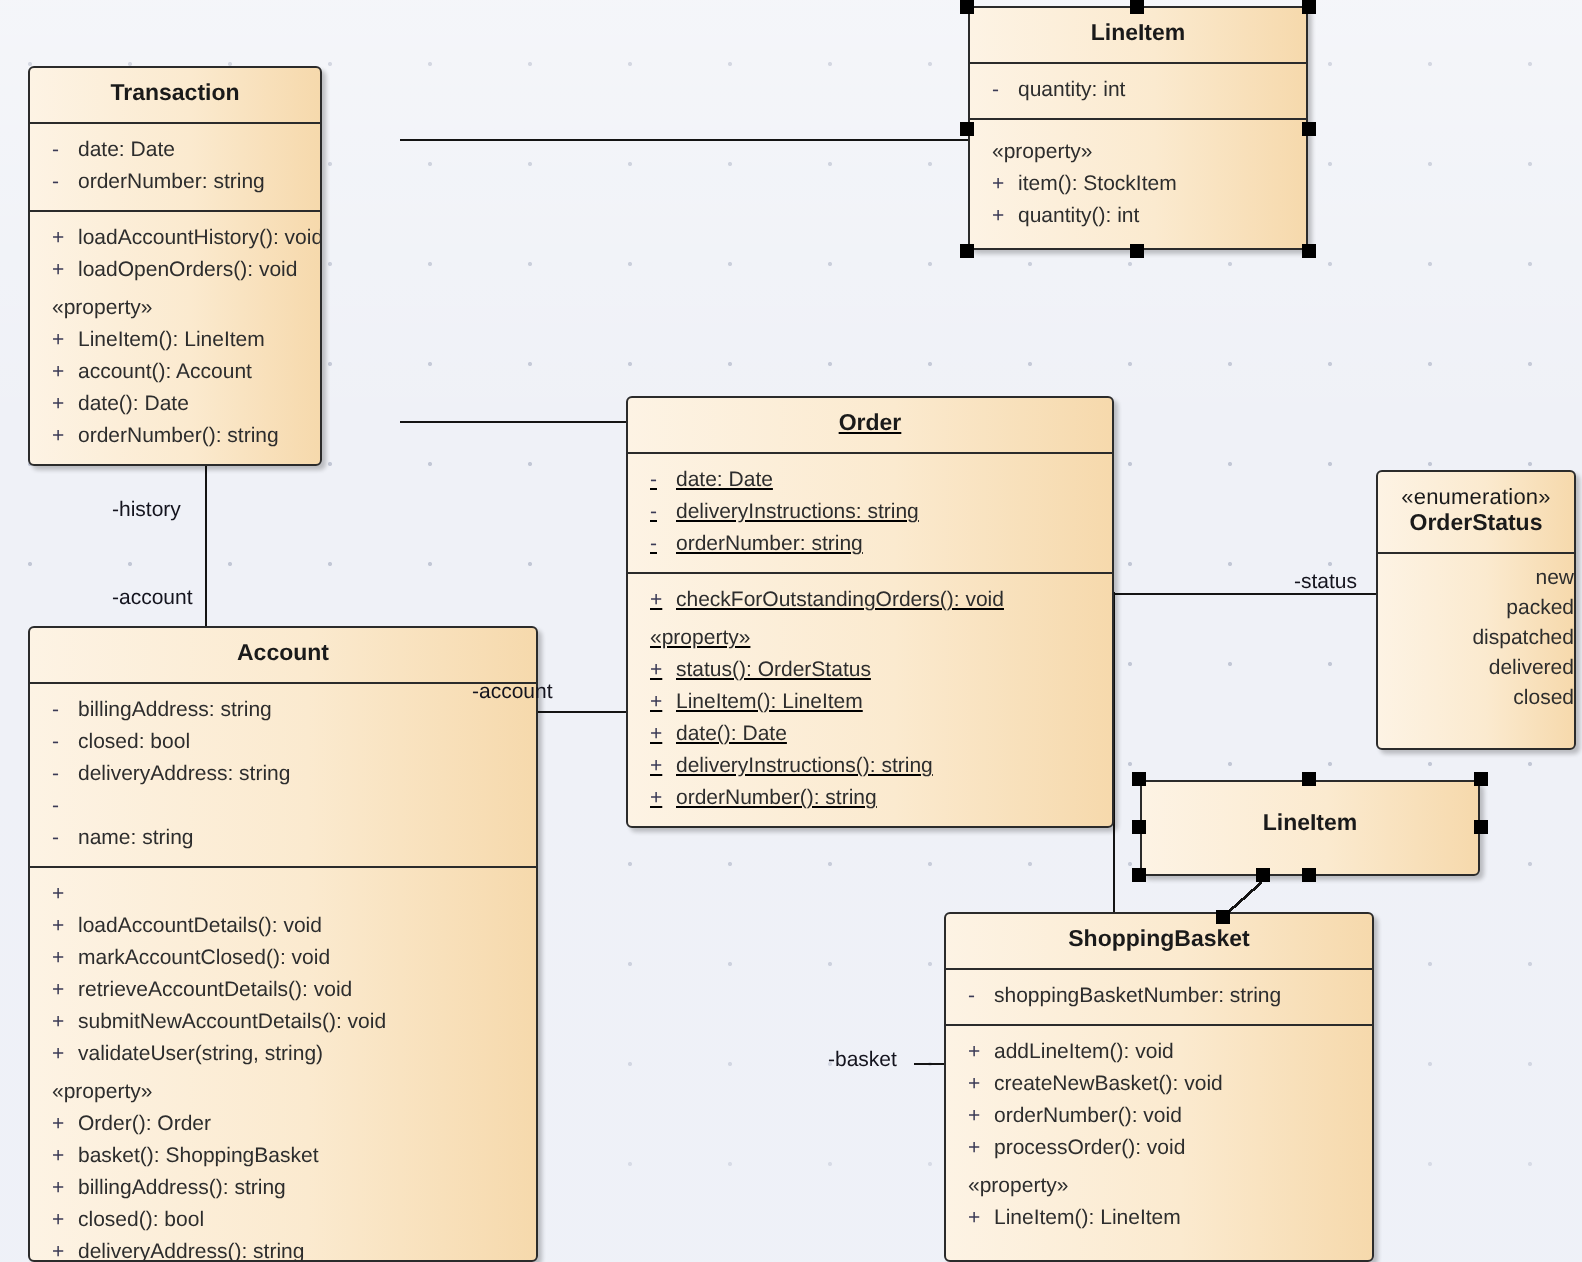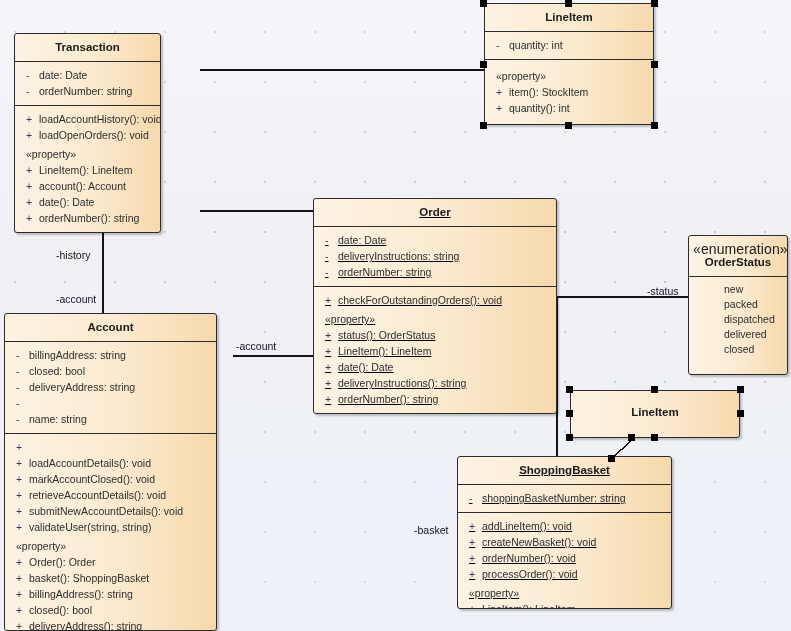--- a/index.html
+++ b/index.html
@@ -46,21 +46,21 @@
     text-align: center;
     font-size: 11.5px;
     font-weight: bold;
     color: #1a1a1a;
     padding: 7px 4px 7px;
     line-height: 13px;
   }
   .node .title .stereo {
     display: block;
     font-weight: normal;
-    font-size: 14px;
+    font-size: 11px;
     letter-spacing: .1px;
   }
   .compartment {
     border-top: 1px solid #2b2b2b;
     padding: 5px 0 6px;
   }
   .feature {
     display: flex;
     font-size: 10.5px;
     color: #2d2d2d;
@@ -80,22 +80,23 @@
     font-size: 10.5px;
     color: #2d2d2d;
     line-height: 16px;
     padding: 3px 6px 0 11px;
     white-space: nowrap;
   }
   .enum-lit {
     font-size: 10.5px;
     color: #2d2d2d;
     line-height: 15px;
-    padding-left: 35px;
+    padding-left: 20px;
     white-space: nowrap;
+    text-align: right;
   }
 
   
   .handle {
     position: absolute;
     width: 7px; height: 7px;
     background: #000;
     z-index: 6;
   }
 
@@ -241,21 +242,21 @@
         <span class="vis">+</span>
         <span class="sig">deliveryInstructions(): string</span>
       </div>
       <div class="feature">
         <span class="vis">+</span>
         <span class="sig">orderNumber(): string</span>
       </div>
     </div>
   </div>
 
-  <div class="node" style="left:4px; top:313px; width:213px; height:318px;">
+  <div class="node" style="left:14px; top:313px; width:255px; height:318px;">
     <div class="title">Account</div>
     <div class="compartment">
       <div class="feature">
         <span class="vis">-</span>
         <span class="sig">billingAddress: string</span>
       </div>
       <div class="feature">
         <span class="vis">-</span>
         <span class="sig">closed: bool</span>
       </div>
@@ -342,21 +343,21 @@
   <div class="handle" style="left:651px; top:386px;"></div>
   <div class="handle" style="left:737px; top:386px;"></div>
   <div class="handle" style="left:566px; top:410px;"></div>
   <div class="handle" style="left:737px; top:410px;"></div>
   <div class="handle" style="left:566px; top:434px;"></div>
   <div class="handle" style="left:628px; top:434px;"></div>
   <div class="handle" style="left:651px; top:434px;"></div>
 
   <div class="handle" style="left:608px; top:455px;"></div>
 
-  <div class="node" style="left:457px; top:456px; width:215px; height:153px;text-decoration:underline;">
+  <div class="node" style="left:472px; top:456px; width:215px; height:175px;">
     <div class="title">ShoppingBasket</div>
     <div class="compartment">
       <div class="feature">
         <span class="vis">-</span>
         <span class="sig">shoppingBasketNumber: string</span>
       </div>
     </div>
     <div class="compartment">
       <div class="feature">
         <span class="vis">+</span>

